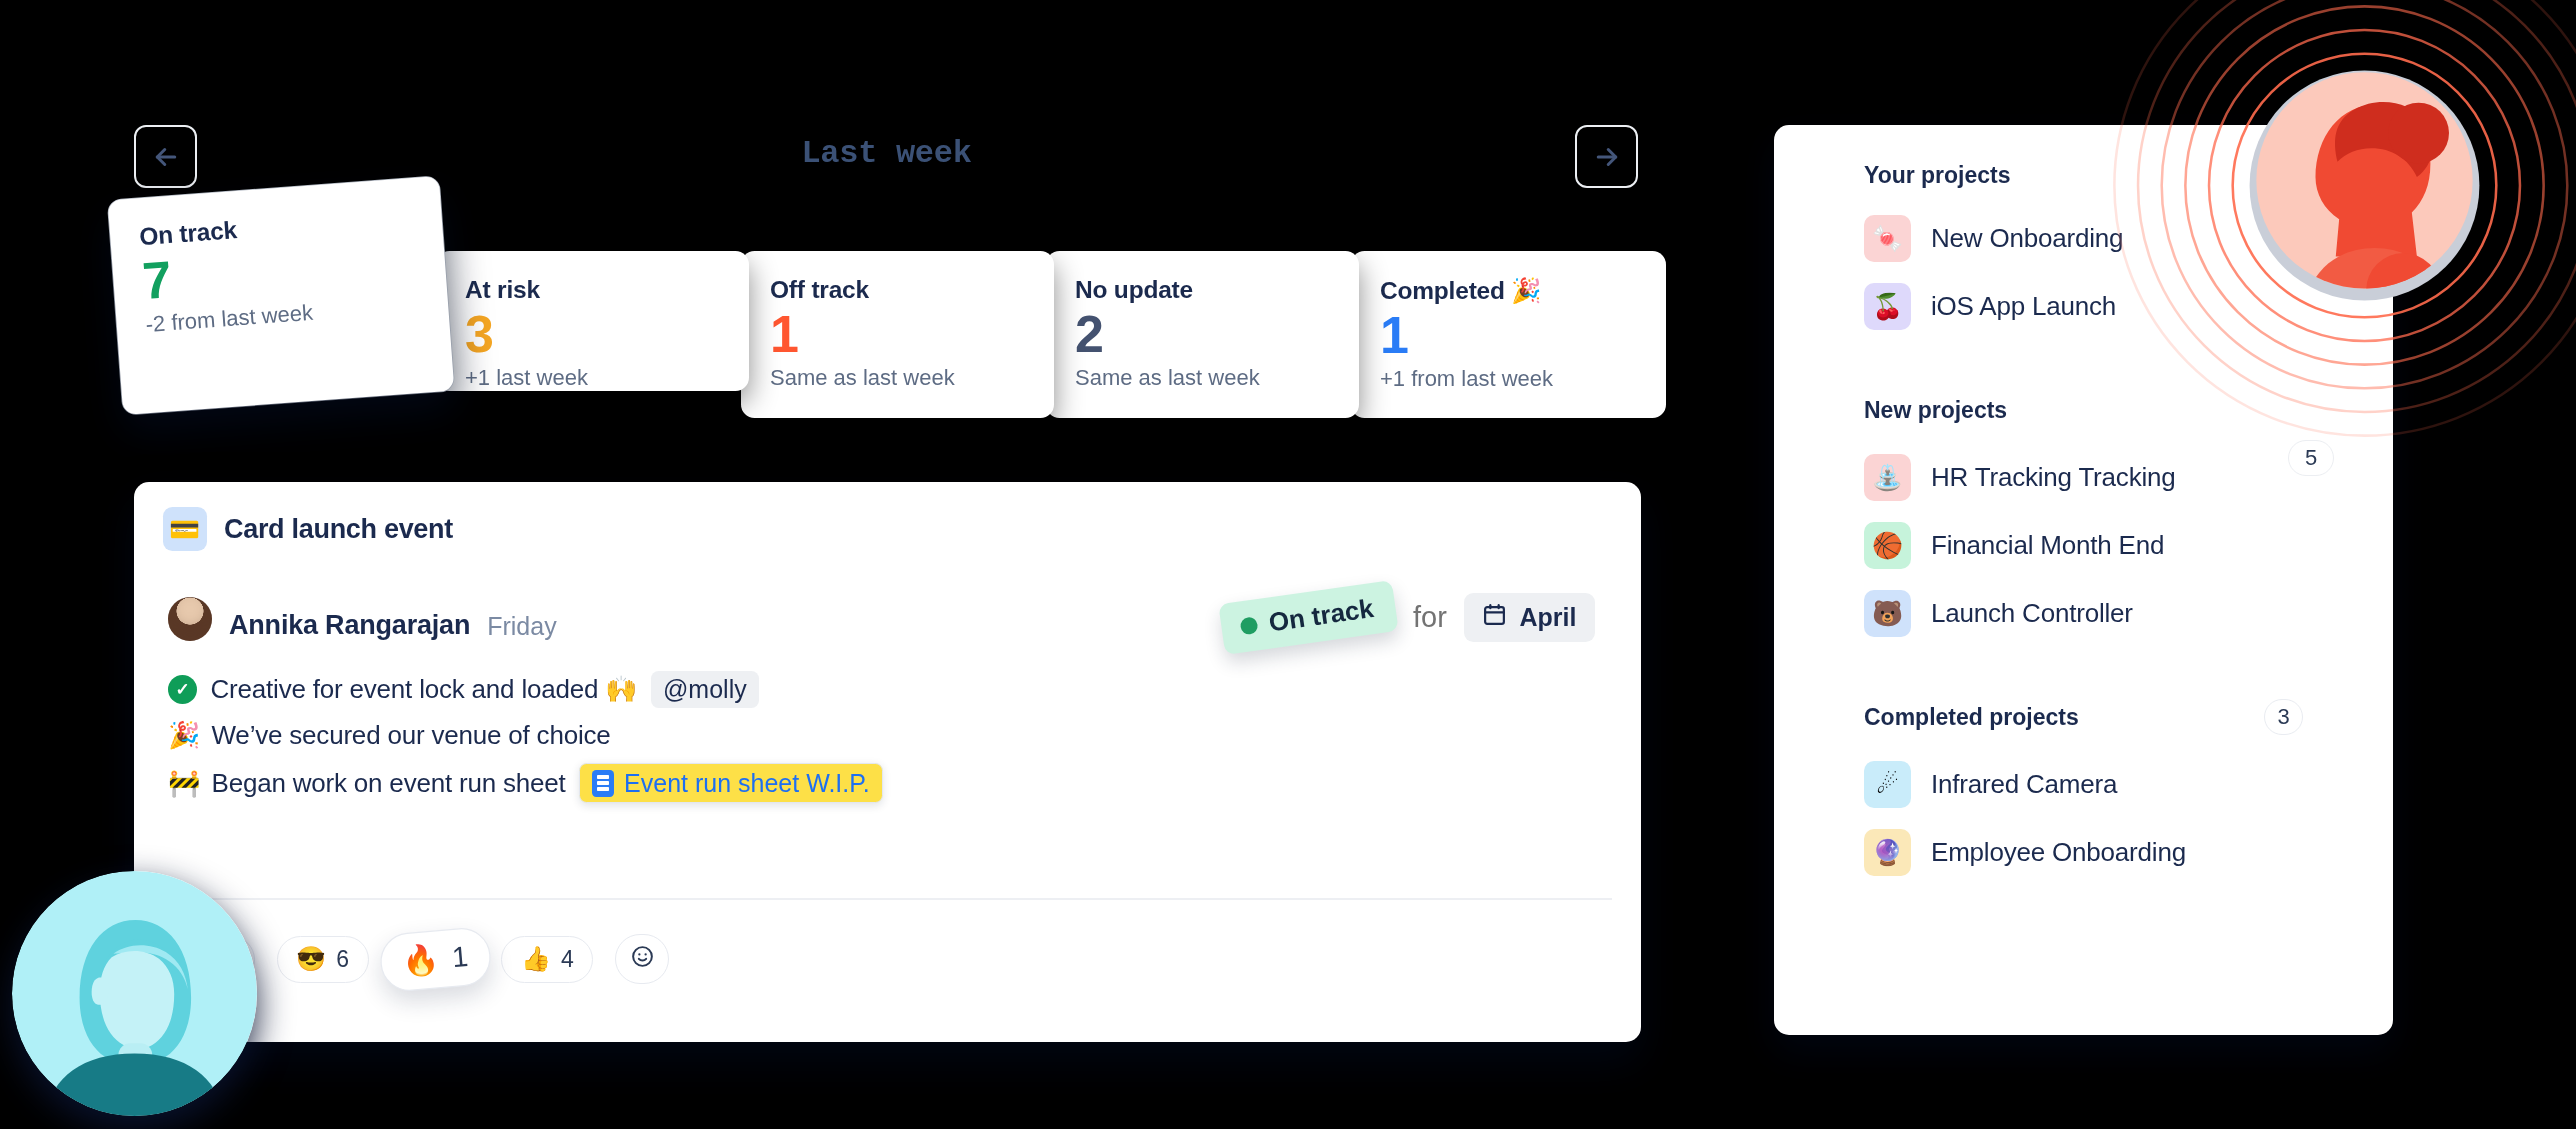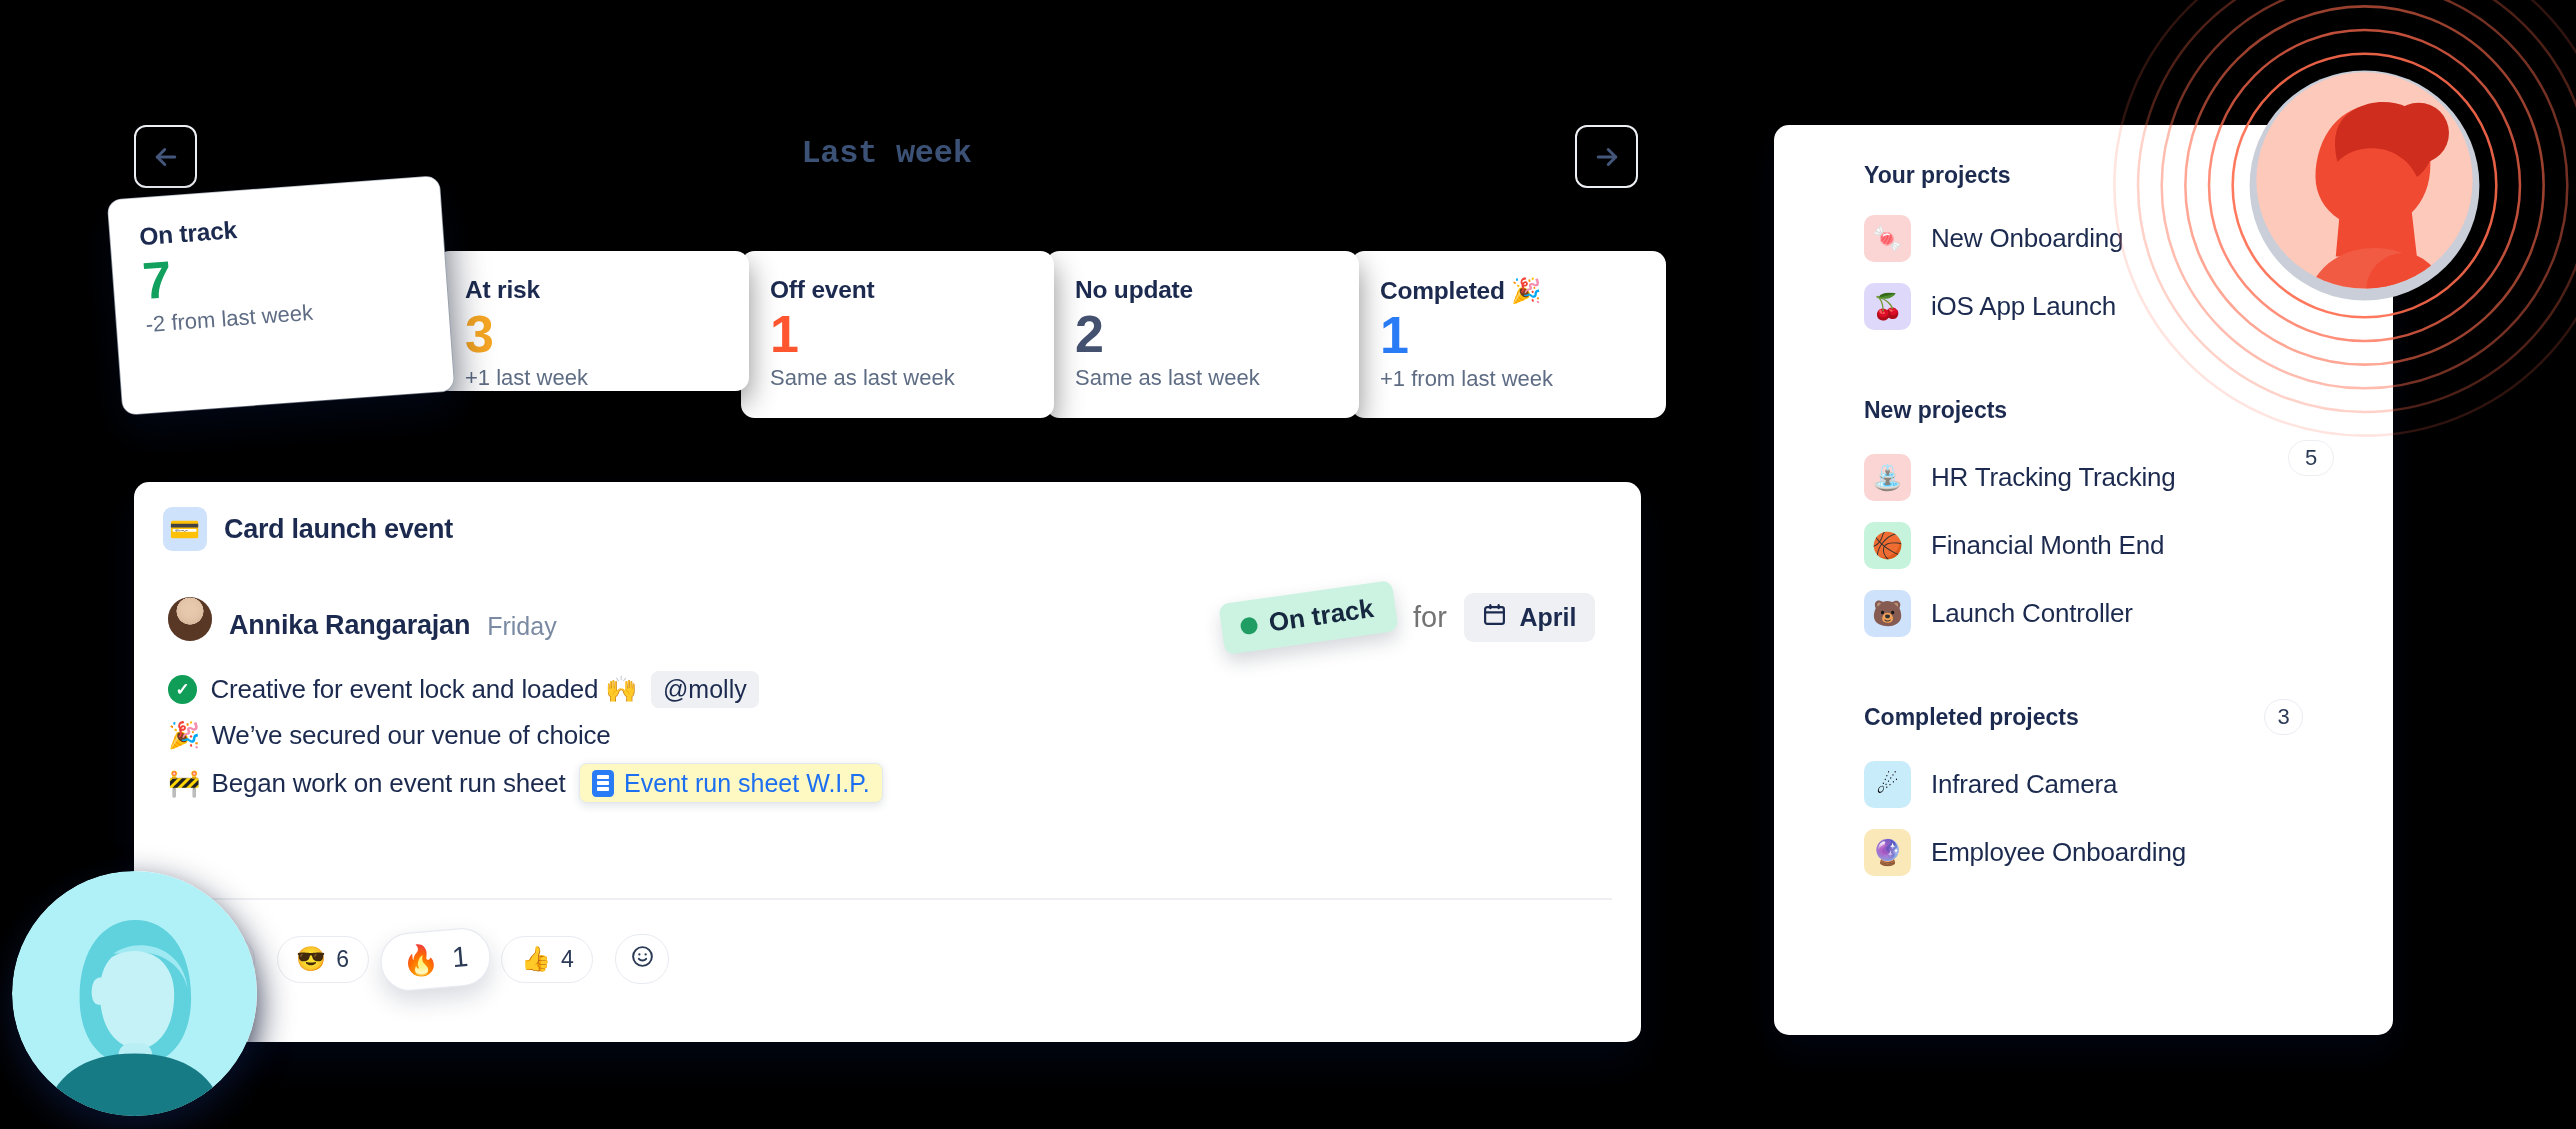--- a/index.html
+++ b/index.html
@@ -88,21 +88,21 @@
   .bullets { padding: 30px 0 0 34px; display: flex; flex-direction: column; gap: 12px; }
   .bullet { display: flex; align-items: center; gap: 13.5px; }
   .bullet-ico { font-size: 26px; width: 30px; text-align:center; flex:none;}
   .check-ico {
     width: 29px; height: 29px; border-radius: 50%; background: #0f9d58; flex: none;
     display: flex; align-items: center; justify-content: center; color: #fff; font-size: 17px; font-weight: 700;
   }
   .bullet-text { font-size: 26px; color: #1b2a4e; letter-spacing: -0.2px;}
   .mention { background: #eef0f3; border-radius: 7.6px; padding: 4.2px 12px; font-size: 25px; color: #1b2a4e; }
   .doc-chip {
-    display: inline-flex; align-items: center; gap: 10px; background: #fef9c3;
+    display: inline-flex; align-items: center; gap: 10px; background: #fde047;
     border: 0.8px solid #e3e7ee; border-radius: 7.6px; padding: 4.2px 12px;
     box-shadow: 0 2.5px 8.5px rgba(20,30,60,.12);
   }
   .doc-chip .doc-ico {
     width: 22px; height: 27px; border-radius: 4.2px; background: #2a7cf6; flex:none;
     display:flex; flex-direction:column; justify-content:center; align-items:center; gap:2.5px;
   }
   .doc-chip .doc-ico i { display:block; width: 12px; height: 3.4px; background:#fff; border-radius: 0.8px;}
   .doc-chip span { font-size: 25px; color: #1d6ff2; }
 
@@ -183,21 +183,21 @@
     <div class="stat-label">On track</div>
     <div class="stat-value" style="color:#12a05f">7</div>
     <div class="stat-delta">-2 from last week</div>
   </div>
   <div class="stat-card" id="card-atrisk">
     <div class="stat-label">At risk</div>
     <div class="stat-value" style="color:#f5a623">3</div>
     <div class="stat-delta">+1 last week</div>
   </div>
   <div class="stat-card" id="card-offtrack">
-    <div class="stat-label">Off event</div>
+    <div class="stat-label">Off track</div>
     <div class="stat-value" style="color:#ff5630">1</div>
     <div class="stat-delta">Same as last week</div>
   </div>
   <div class="stat-card" id="card-noupdate">
     <div class="stat-label">No update</div>
     <div class="stat-value" style="color:#445270">2</div>
     <div class="stat-delta">Same as last week</div>
   </div>
   <div class="stat-card" id="card-completed">
     <div class="stat-label">Completed 🎉</div>

